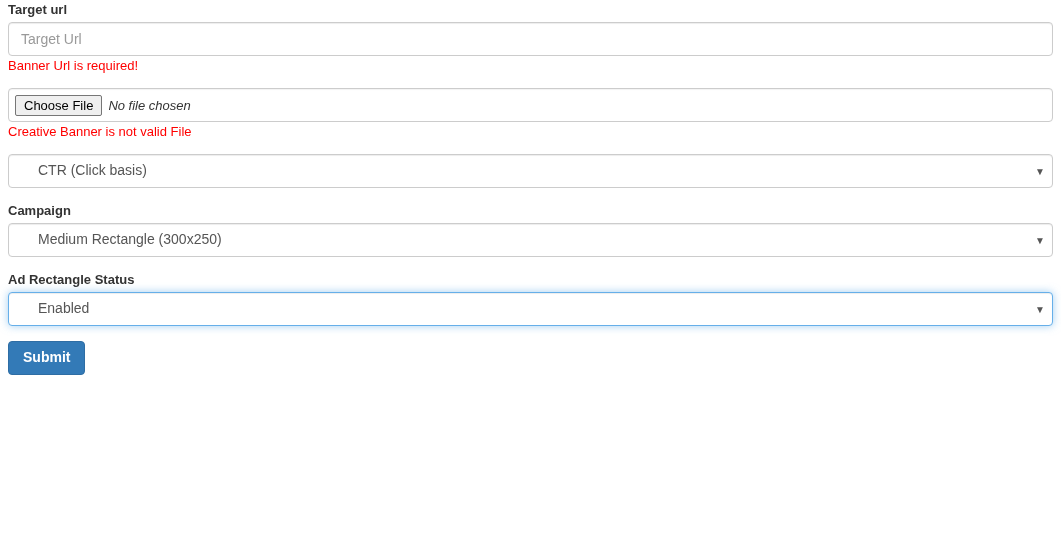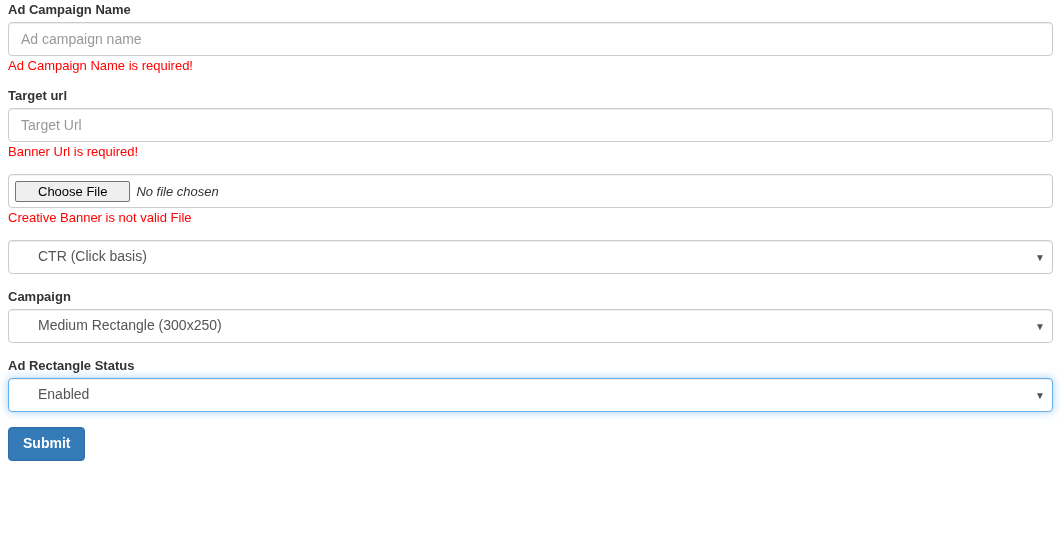--- a/index.html
+++ b/index.html
@@ -74,21 +74,21 @@
       padding: 4px 6px;
       font-size: 14px;
       background-color: #fff;
       border: 1px solid #ccc;
       border-radius: 4px;
       box-shadow: inset 0 1px 1px rgba(0,0,0,0.05);
     }
     .file-btn {
       font-family: Arial, sans-serif;
       font-size: 13px;
-      padding: 2px 22px;
+      padding: 2px 8px;
       background: #efefef;
       border: 1px solid #767676;
       border-radius: 2px;
       cursor: pointer;
       margin-right: 6px;
     }
     .file-status {
       font-size: 13px;
       color: #333;
       font-style: italic;
@@ -105,25 +105,20 @@
       border-radius: 4px;
       color: #fff;
       background-color: #337ab7;
     }
   </style>
 </head>
 <body>
 
 <form>
 
-  <div class="form-group">
-    <label>Ad Campaign Name</label>
-    <input type="text" class="form-control" placeholder="Ad campaign name" style="">
-    <div class="error-msg">Ad Campaign Name is required!</div>
-  </div>
 
   <div class="form-group">
     <label>Target url</label>
     <input type="text" class="form-control" placeholder="Target Url" style="">
     <div class="error-msg">Banner Url is required!</div>
   </div>
 
   <div class="form-group">
     <div class="file-wrap">
       <button type="button" class="file-btn">Choose File</button>

